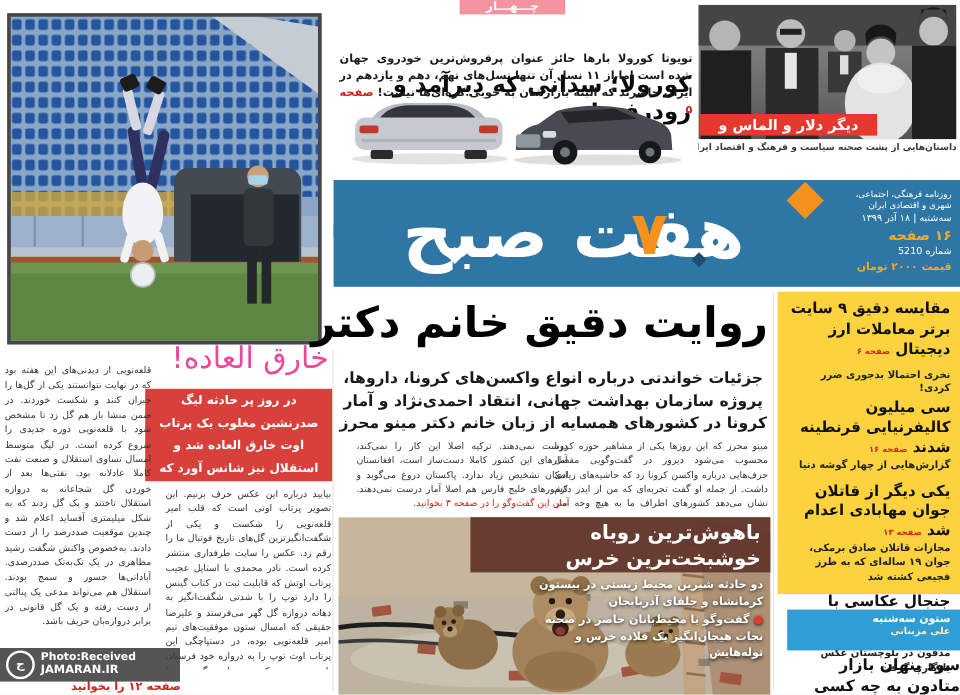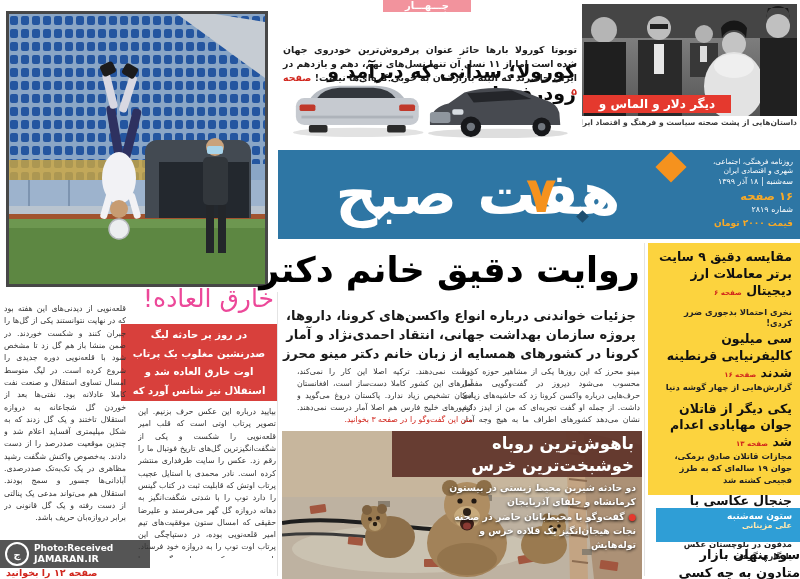--- a/index.html
+++ b/index.html
@@ -10,21 +10,21 @@
   .red{color:#d1261d;}
   .just{text-align:justify;}
   
   .photo-frame{left:6px;top:11px;width:262px;height:276px;border:3px solid #474747;box-sizing:border-box;background:#8aa6c6;}
   .fb-headline{left:110px;top:284px;width:164px;font-size:25px;font-weight:normal;color:#ec4899;text-align:right;}
   .fb-deck{left:121px;top:324px;width:156px;height:77px;background:#d8403c;color:#fff;
            font-size:10px;font-weight:bold;text-align:center;line-height:1.85;padding:2px 4px;box-sizing:border-box;}
   .fb-col{font-size:7.8px;line-height:1.58;color:#333;overflow:hidden;}
   .fb-col-b{left:4px;top:303px;width:122px;height:256px;}
   .fb-col-a{left:138px;top:406px;width:138px;height:152px;}
-  .fb-pageref{left:6px;top:567px;width:170px;font-size:9.5px;font-weight:bold;text-align:left;}
+  .fb-pageref{left:20px;top:567px;width:170px;font-size:9.5px;font-weight:bold;text-align:center;}
   .watermark{left:0;top:540px;width:150px;height:28px;background:rgba(52,52,52,.84);display:flex;align-items:center;
              gap:5px;padding:0 5px;box-sizing:border-box;color:#fff;z-index:5;}
   .wm-circle{width:20px;height:20px;border:2px solid #fff;border-radius:50%;flex:0 0 auto;
              display:flex;align-items:center;justify-content:center;font-size:10px;font-weight:bold;}
   .wm-lines{display:flex;flex-direction:column;line-height:1.15;}
   .wm-l1{font-size:9px;font-weight:bold;}
   .wm-l2{font-size:9.5px;font-weight:bold;}
   
   .top-label{left:383px;top:0;width:88px;height:12px;background:#f2939d;color:#fff;font-size:10px;
              font-weight:bold;text-align:center;line-height:12px;overflow:hidden;}
@@ -230,21 +230,21 @@
     <div class="logo-text rtl">هفت صبح</div>
     <div class="logo-seven">۷</div>
     <div class="dia dia-orange"></div>
     <div class="dia dia-white"></div>
     <div class="dia dia-dark"></div>
     <div class="mast-info">
       <div class="mi1">روزنامه فرهنگی، اجتماعی،</div>
       <div class="mi2">شهری و اقتصادی ایران</div>
       <div class="mi-date">سه‌شنبه | ۱۸ آذر ۱۳۹۹</div>
       <div class="mi-pages">۱۶ صفحه</div>
-      <div class="mi-issue">شماره ۲۸۱۹</div>
+      <div class="mi-issue">شماره 5210</div>
       <div class="mi-price">قیمت ۲۰۰۰ تومان</div>
     </div>
   </div>
 
   <div class="abs lead-headline rtl">روایت دقیق خانم دکتر</div>
   <div class="abs lead-subhead rtl">جزئیات خواندنی درباره انواع واکسن‌های کرونا، داروها، پروژه سازمان بهداشت جهانی، انتقاد احمدی‌نژاد و آمار کرونا در کشورهای همسایه از زبان خانم دکتر مینو محرز</div>
   <div class="abs lead-col lead-col-a rtl just">مینو محرز که این روزها یکی از مشاهیر حوزه کرونا محسوب می‌شود دیروز در گفت‌وگویی مفصل حرف‌هایی درباره واکسن کرونا زد که حاشیه‌های زیادی داشت. از جمله او گفت تجربه‌ای که من از ایدز دارم نشان می‌دهد کشورهای اطراف ما به هیچ وجه آمار تلفات کرونا را</div>
   <div class="abs lead-col lead-col-b rtl just">
     <span>درست نمی‌دهند. ترکیه اصلا این کار را نمی‌کند، آمارهای این کشور کاملا دست‌ساز است، افغانستان امکان تشخیص زیاد ندارد. پاکستان دروغ می‌گوید و کشورهای خلیج فارس هم اصلا آمار درست نمی‌دهند.</span>
     <span class="red">متن این گفت‌وگو را در صفحه ۳ بخوانید.</span>

